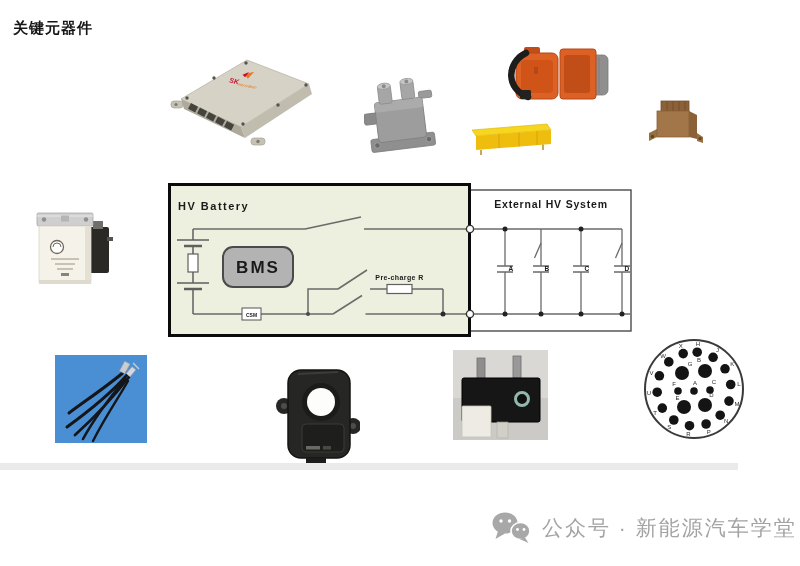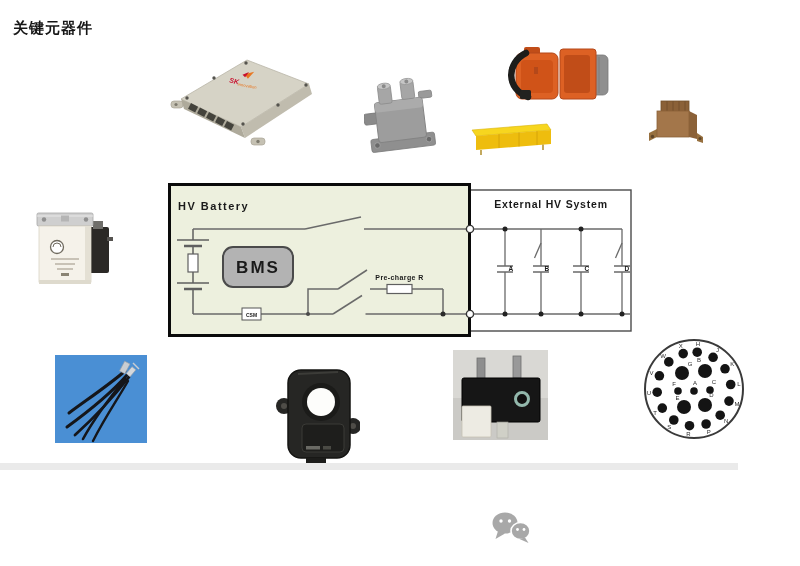--- a/index.html
+++ b/index.html
@@ -310,15 +310,16 @@
     <svg width="40" height="33" viewBox="0 0 40 33">
       <ellipse cx="13" cy="12" rx="12.5" ry="10.5" fill="#a8a8a8"></ellipse>
       <polygon points="6,20 3.5,28 13,22.5" fill="#a8a8a8"></polygon>
       <circle cx="9" cy="10" r="1.7" fill="#ffffff"></circle>
       <circle cx="17.5" cy="10" r="1.7" fill="#ffffff"></circle>
       <ellipse cx="28.5" cy="20" rx="9.5" ry="8.5" fill="#a8a8a8" stroke="#ffffff" stroke-width="1.6"></ellipse>
       <polygon points="33,26.5 36.5,32 27.5,28" fill="#a8a8a8"></polygon>
       <circle cx="25.5" cy="18.5" r="1.4" fill="#ffffff"></circle>
       <circle cx="32" cy="18.5" r="1.4" fill="#ffffff"></circle>
     </svg>
+    <span class="footer-caption">公众号 · 新能源汽车学堂</span>
   </div>
 
 </div>
 
 </body></html>

